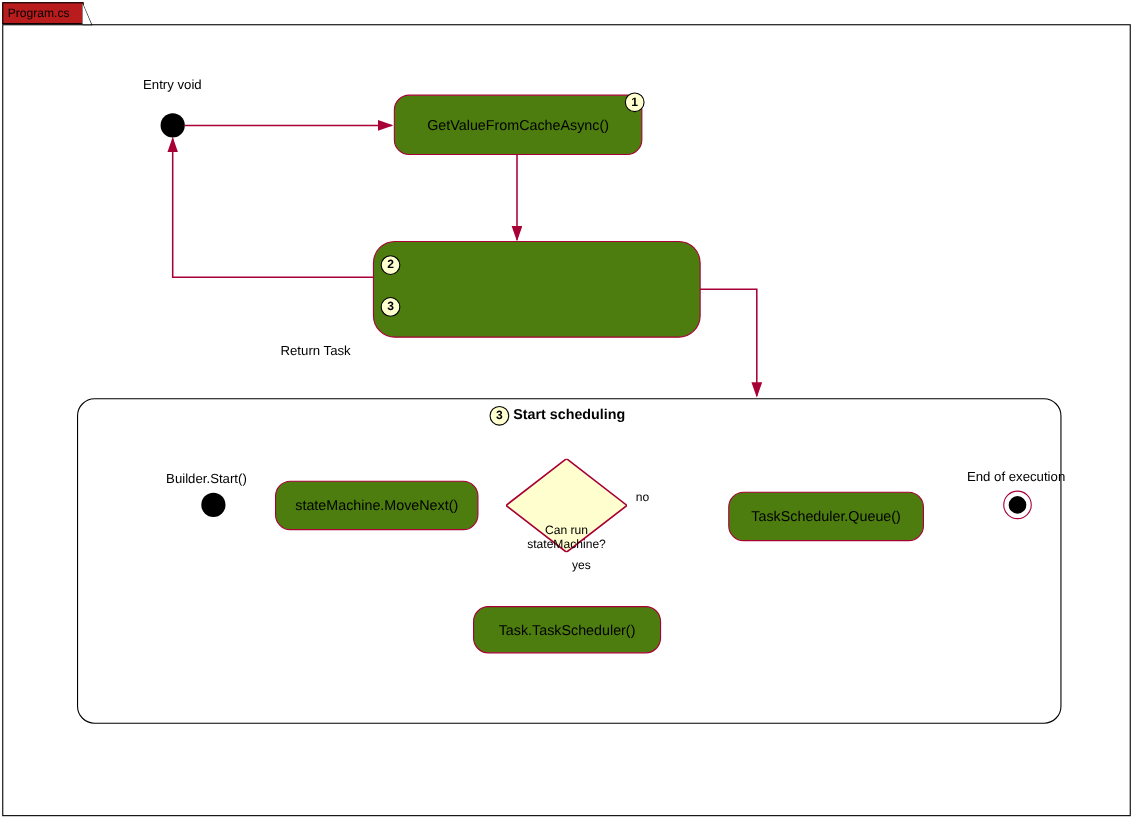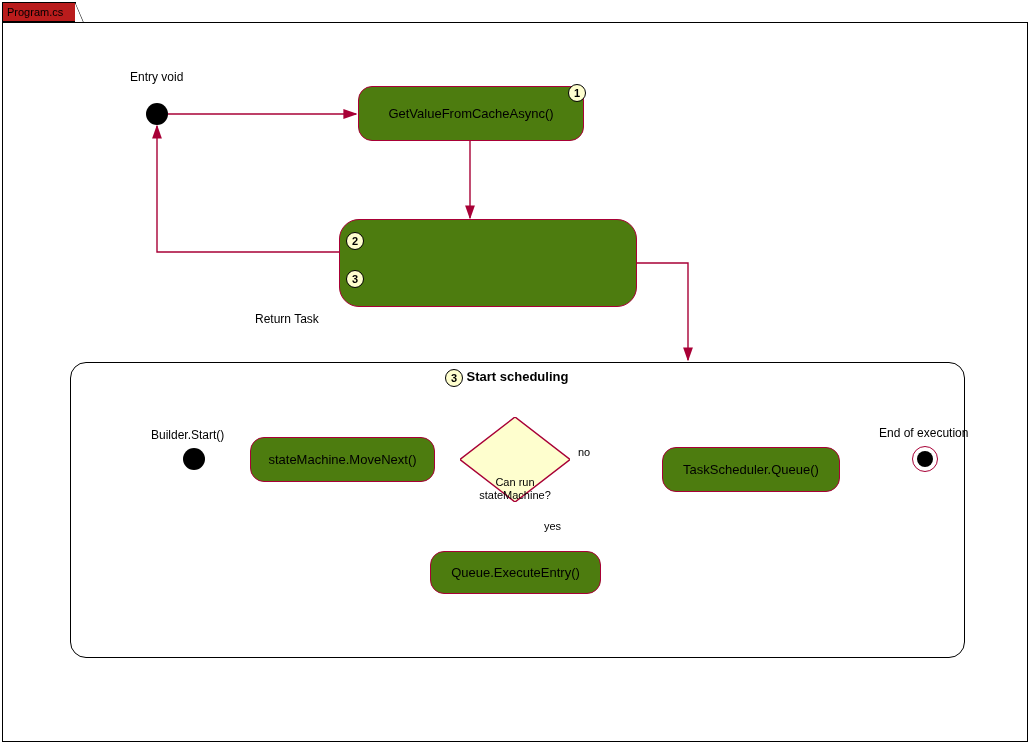--- a/index.html
+++ b/index.html
@@ -249,25 +249,25 @@
   </svg>
   <div class="diamond-text">
     <div>
       <span>Can run</span><br>
       <span>stateMachine?</span>
     </div>
   </div>
 </div>
 
 <div class="label" style="left:578px; top:446px; font-size:11px;">no</div>
-<div class="label" style="left:544px; top:508px; font-size:11px;margin-top:12px;">yes</div>
+<div class="label" style="left:520px; top:508px; font-size:11px;">yes</div>
 
 <div class="node-box" style="left:662px; top:447px; width:178px; height:45px;">
   <span>TaskScheduler.Queue()</span>
 </div>
 
 <div class="label" style="left:879px; top:426px;">End of execution</div>
 
 <div class="end-dot" style="left:912px; top:446px;"></div>
 
 <div class="node-box" style="left:430px; top:551px; width:171px; height:43px;">
-  <span>Queue.ExecuteEntry()</span>
+  <span>Task.TaskScheduler()</span>
 </div>
 
 </body></html>

